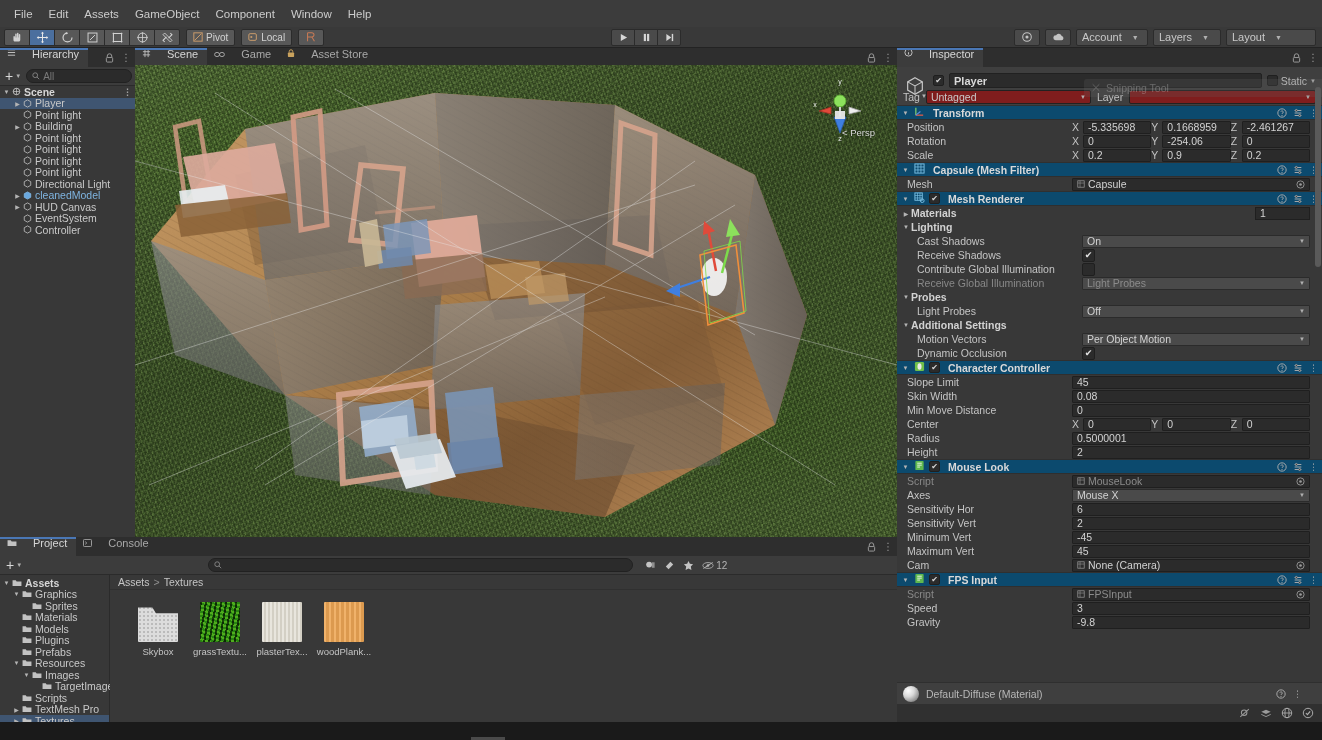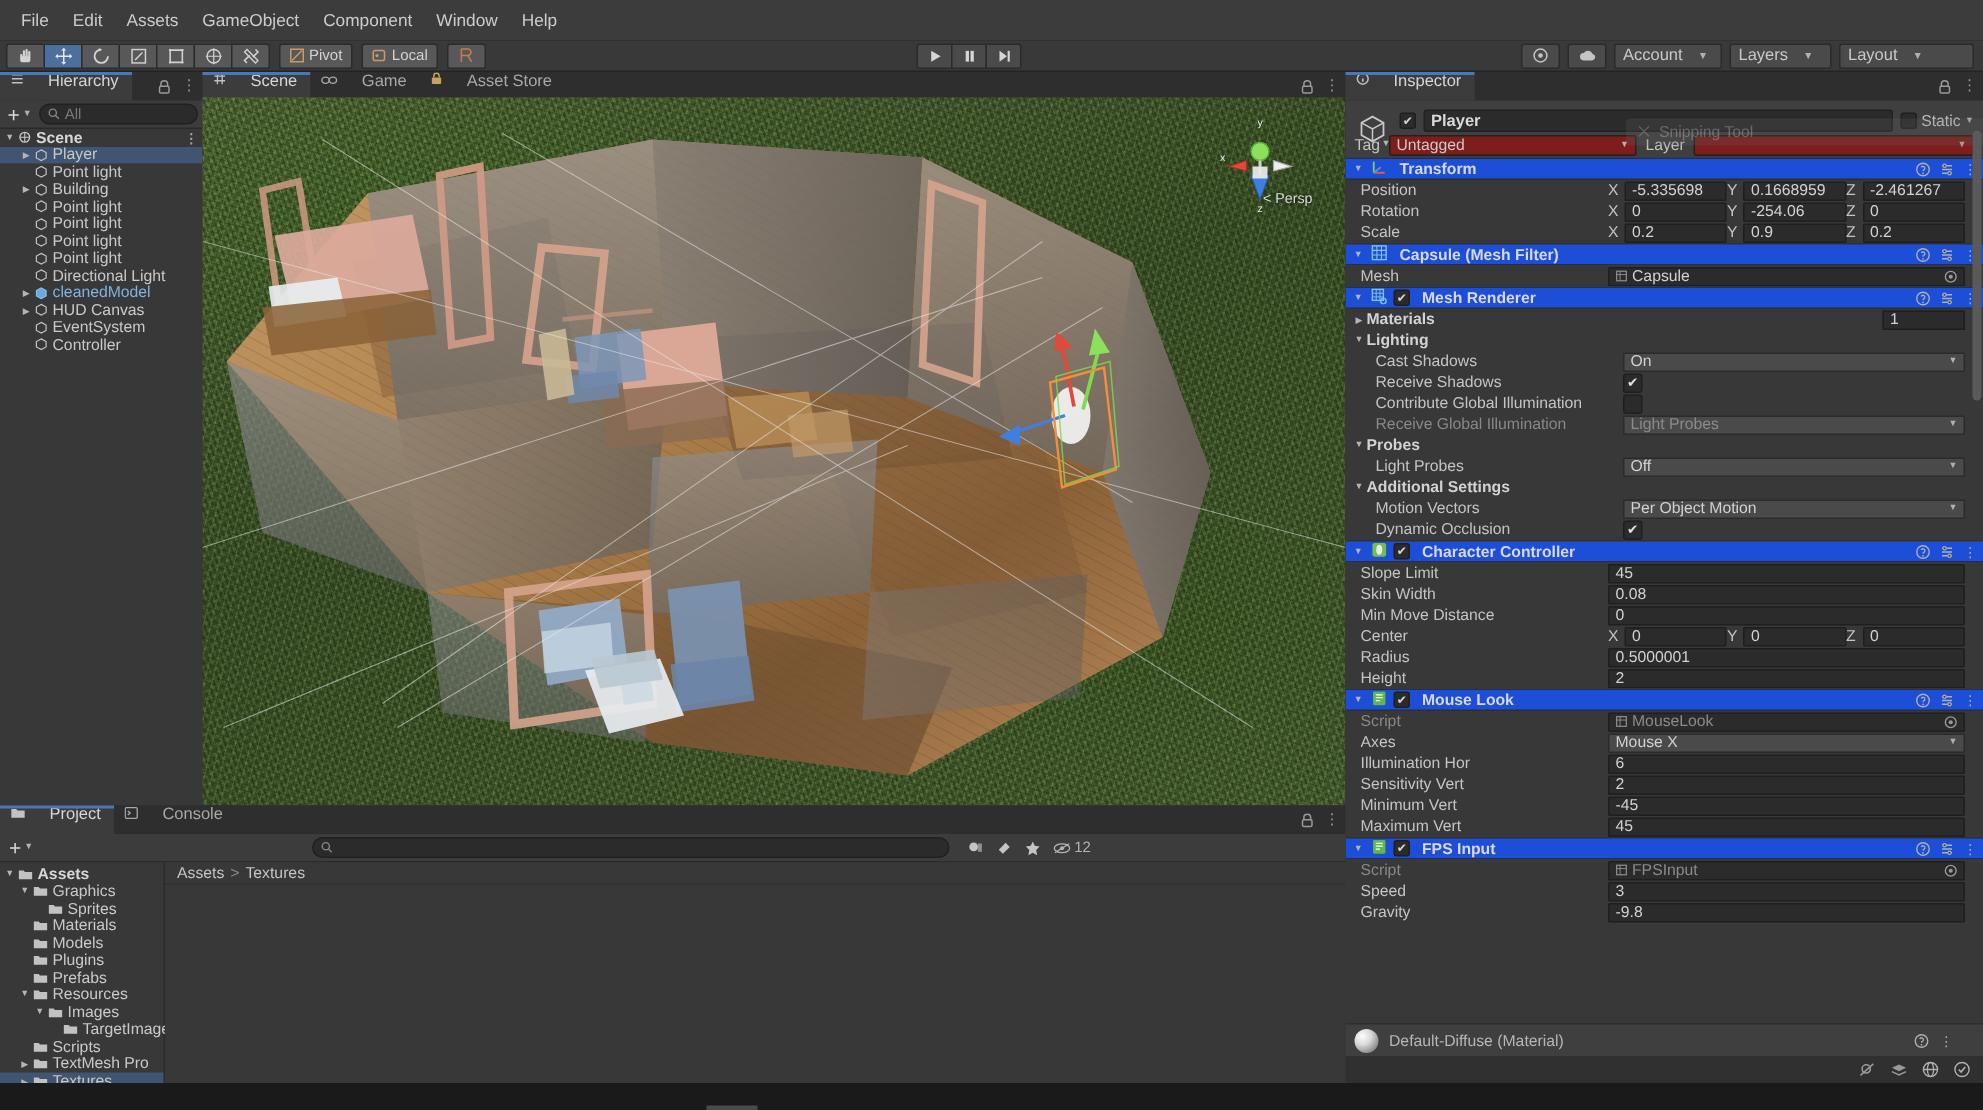--- a/index.html
+++ b/index.html
@@ -194,21 +194,21 @@
   .static-box { display: flex; align-items: center; gap: 3px; font-size: 10.5px; color: #c4c4c4; }
   .taglayer { position: absolute; left: 6px; top: 23px; right: 6px; display: flex; align-items: center; gap: 6px; }
   .tl-label { font-size: 10.5px; color: #c4c4c4; }
   .tl-dd {
     height: 14px; background: #7f1d1d; border: 1px solid #212121; border-radius: 2px;
     display: flex; align-items: center; justify-content: space-between; padding: 0 4px;
     font-size: 10.5px; color: #c9c9c9;
   }
 
   .comp-header {
-    height: 15px; background: #1d4ed8; border-top: 1px solid #303030; border-bottom: 1px solid #2f2f2f;
+    height: 15px; background: #0c4a6e; border-top: 1px solid #303030; border-bottom: 1px solid #2f2f2f;
     display: flex; align-items: center; gap: 4px; padding: 0 4px; position: relative;
   }
   .comp-header .tw { font-size: 6px; color: #b4b4b4; width: 9px; text-align: center; }
   .comp-title { font-size: 10.5px; font-weight: bold; color: #d8d8d8; margin-left: 4px; }
   .comp-right { position: absolute; right: 4px; display: flex; align-items: center; gap: 6px; color: #b0b0b0; font-size: 9px; }
 
   .prow { height: 14px; display: flex; align-items: center; padding-left: 10px; font-size: 10.5px; color: #c4c4c4; }
   .prow.indent1 { padding-left: 20px; }
   .prow.dim { color: #888888; }
   .plabel { width: 165px; flex: 0 0 165px; white-space: nowrap; overflow: hidden; }
@@ -968,20 +968,39 @@
             </span>
     <span class="tn">Packages</span>
   </div>
         </div>
       <div class="proj-content">
         <div class="breadcrumb" id="breadcrumb">
             <span>Assets</span>
             <span style="color:#8e8e8e">&gt;</span>
             <span>Textures</span>
           </div>
+        <div class="assets-grid" id="assets-grid">
+            <div class="asset-cell">
+     <div class="asset-thumb" style="background:linear-gradient(#e2e2e2,#cfcfcf);clip-path:polygon(0 14%,36% 14%,45% 28%,100% 28%,100% 100%,0 100%);
+    background-image:radial-gradient(circle,rgba(120,120,120,.35) .7px,transparent .8px);background-size:4px 4px;background-color:#dcdcdc"></div>
+     <div class="asset-label">Skybox</div>
+   </div>
+            <div class="asset-cell">
+     <div class="asset-thumb" style="background:repeating-linear-gradient(18deg,#2f5520 0 2px,#5d8e3a 2px 4px),repeating-linear-gradient(100deg,#1f3d14 0 2px,#6ea342 2px 5px);background-blend-mode:overlay"></div>
+     <div class="asset-label">grassTextu...</div>
+   </div>
+            <div class="asset-cell">
+     <div class="asset-thumb" style="background:repeating-linear-gradient(90deg,#e8e5dd 0 2px,#d3cfc4 2px 4px);"></div>
+     <div class="asset-label">plasterTex...</div>
+   </div>
+            <div class="asset-cell">
+     <div class="asset-thumb" style="background:repeating-linear-gradient(90deg,#f0b26a 0 2px,#dc9a4f 2px 5px);"></div>
+     <div class="asset-label">woodPlank...</div>
+   </div>
+          </div>
         <div class="zoom-slider">
           <div class="zoom-track"></div>
           <div class="zoom-knob"></div>
         </div>
       </div>
     </div>
   </div>
 
   <div class="panel" id="inspector">
     <div class="panel-tabs">
@@ -1341,34 +1360,50 @@
               </div>
             </div>
             <div class="prow ">
       <span class="plabel">Axes</span>
       <div class="pfield dd">
         <span>Mouse X</span>
         <span style="font-size:6px;color:#b0b0b0">▼</span>
               </div>
             </div>
             <div class="prow ">
-      <span class="plabel">Illumination Hor</span>
+      <span class="plabel">Sensitivity Hor</span>
       <div class="pfield">6</div>
             </div>
             <div class="prow ">
       <span class="plabel">Sensitivity Vert</span>
       <div class="pfield">2</div>
             </div>
             <div class="prow ">
       <span class="plabel">Minimum Vert</span>
       <div class="pfield">-45</div>
             </div>
             <div class="prow ">
       <span class="plabel">Maximum Vert</span>
       <div class="pfield">45</div>
+            </div>
+            <div class="prow ">
+      <span class="plabel">Cam</span>
+      <div class="pfield obj">
+        <span style="display:flex;align-items:center;gap:3px">
+        <svg width="8" height="8" viewBox="0 0 10 10">
+                    <rect x="1" y="1" width="8" height="8" fill="none" stroke="#9a9a9a" stroke-width=".9"></rect>
+                    <path d="M1 3.8h8M3.8 1v8" stroke="#9a9a9a" stroke-width=".7"></path>
+                  </svg>
+        <span>None (Camera)</span>
+                </span>
+        <svg width="9" height="9" viewBox="0 0 10 10">
+                  <circle cx="5" cy="5" r="4" fill="none" stroke="#9a9a9a" stroke-width="1"></circle>
+                  <circle cx="5" cy="5" r="1.5" fill="#9a9a9a"></circle>
+                </svg>
+              </div>
             </div>
   </div>
           <div>
     <div class="comp-header">
       <span class="tw">▼</span>
       <span><svg width="11" height="11" viewBox="0 0 12 12">
                   <rect x="1.5" y="1" width="9" height="10" rx="1" fill="#5fb84e"></rect>
                   <path d="M3.5 3.5h5M3.5 5.6h5M3.5 7.7h3" stroke="#ffffff" stroke-width=".9"></path>
                 </svg></span>
       <div class="cbx on" style="width:11px;height:11px">✔</div>

